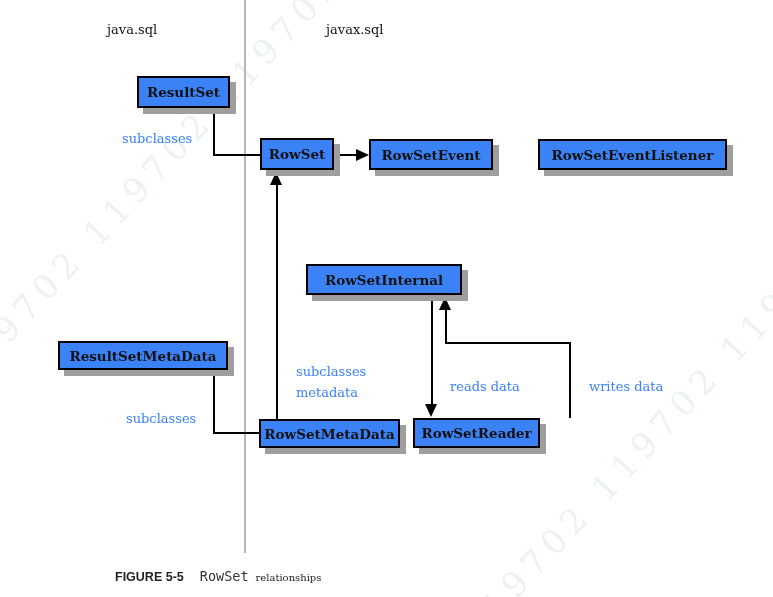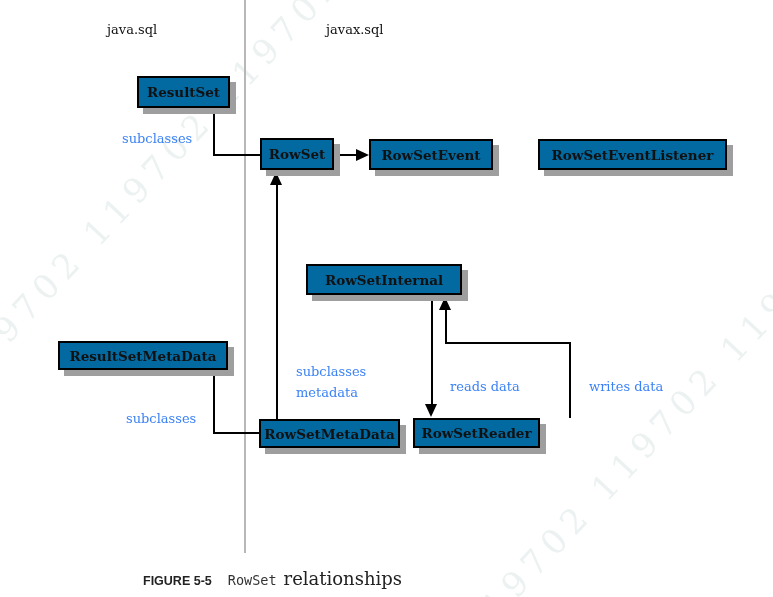--- a/index.html
+++ b/index.html
@@ -15,45 +15,45 @@
     user-select:none;
   }
   
   .divider{position:absolute;z-index:1;background:#b7b7b7;}
   
   .pkg{
     position:absolute;z-index:3;font-weight:normal;font-size:13px;color:#111;text-align:right;
   }
   
   .box{
-    position:absolute;z-index:4;background:#0369a1;border:2px solid #000;
+    position:absolute;z-index:4;background:#3b82f6;border:2px solid #000;
     box-shadow:6px 6px 0 #9e9e9e;display:flex;align-items:center;
     justify-content:center;font-weight:bold;font-size:13.5px;color:#111;
     box-sizing:border-box;
   }
   
   .line{position:absolute;z-index:2;background:#000;}
   
   .ah{position:absolute;z-index:2;width:0;height:0;}
   .ah-right{border-left:13px solid #000;border-top:6px solid transparent;border-bottom:6px solid transparent;}
   .ah-up{border-bottom:13px solid #000;border-left:6px solid transparent;border-right:6px solid transparent;}
   .ah-down{border-top:13px solid #000;border-left:6px solid transparent;border-right:6px solid transparent;}
   
   .elabel{
     position:absolute;z-index:3;font-weight:normal;font-size:13px;color:#3b82f6;
     white-space:nowrap;line-height:20px;
   }
   
   .caption{
     position:absolute;z-index:3;left:115px;top:568px;white-space:nowrap;
-    display:flex;align-items:baseline;margin-left:28px;
+    display:flex;align-items:baseline;
   }
   .cap-fig{font-family:"Liberation Sans",sans-serif;font-weight:bold;font-size:12.5px;color:#222;}
   .cap-code{font-family:"DejaVu Sans Mono",monospace;font-size:13.5px;color:#333;margin-left:16px;}
-  .cap-rest{font-family:"DejaVu Serif",serif;font-size:18px;color:#222;margin-left:7px;}
+  .cap-rest{font-family:"DejaVu Serif",serif;font-size:10px;color:#222;margin-left:7px;}
 </style>
 </head>
 <body>
 
 <div id="page">
 
   <span class="wm" style="left:-25px;top:352px;">119702 119702 119702</span>
   <span class="wm" style="left:483px;top:607px;">119702 119702 119702</span>
 
   <div class="divider" style="left:244px;top:0;width:2px;height:553px;"></div>

